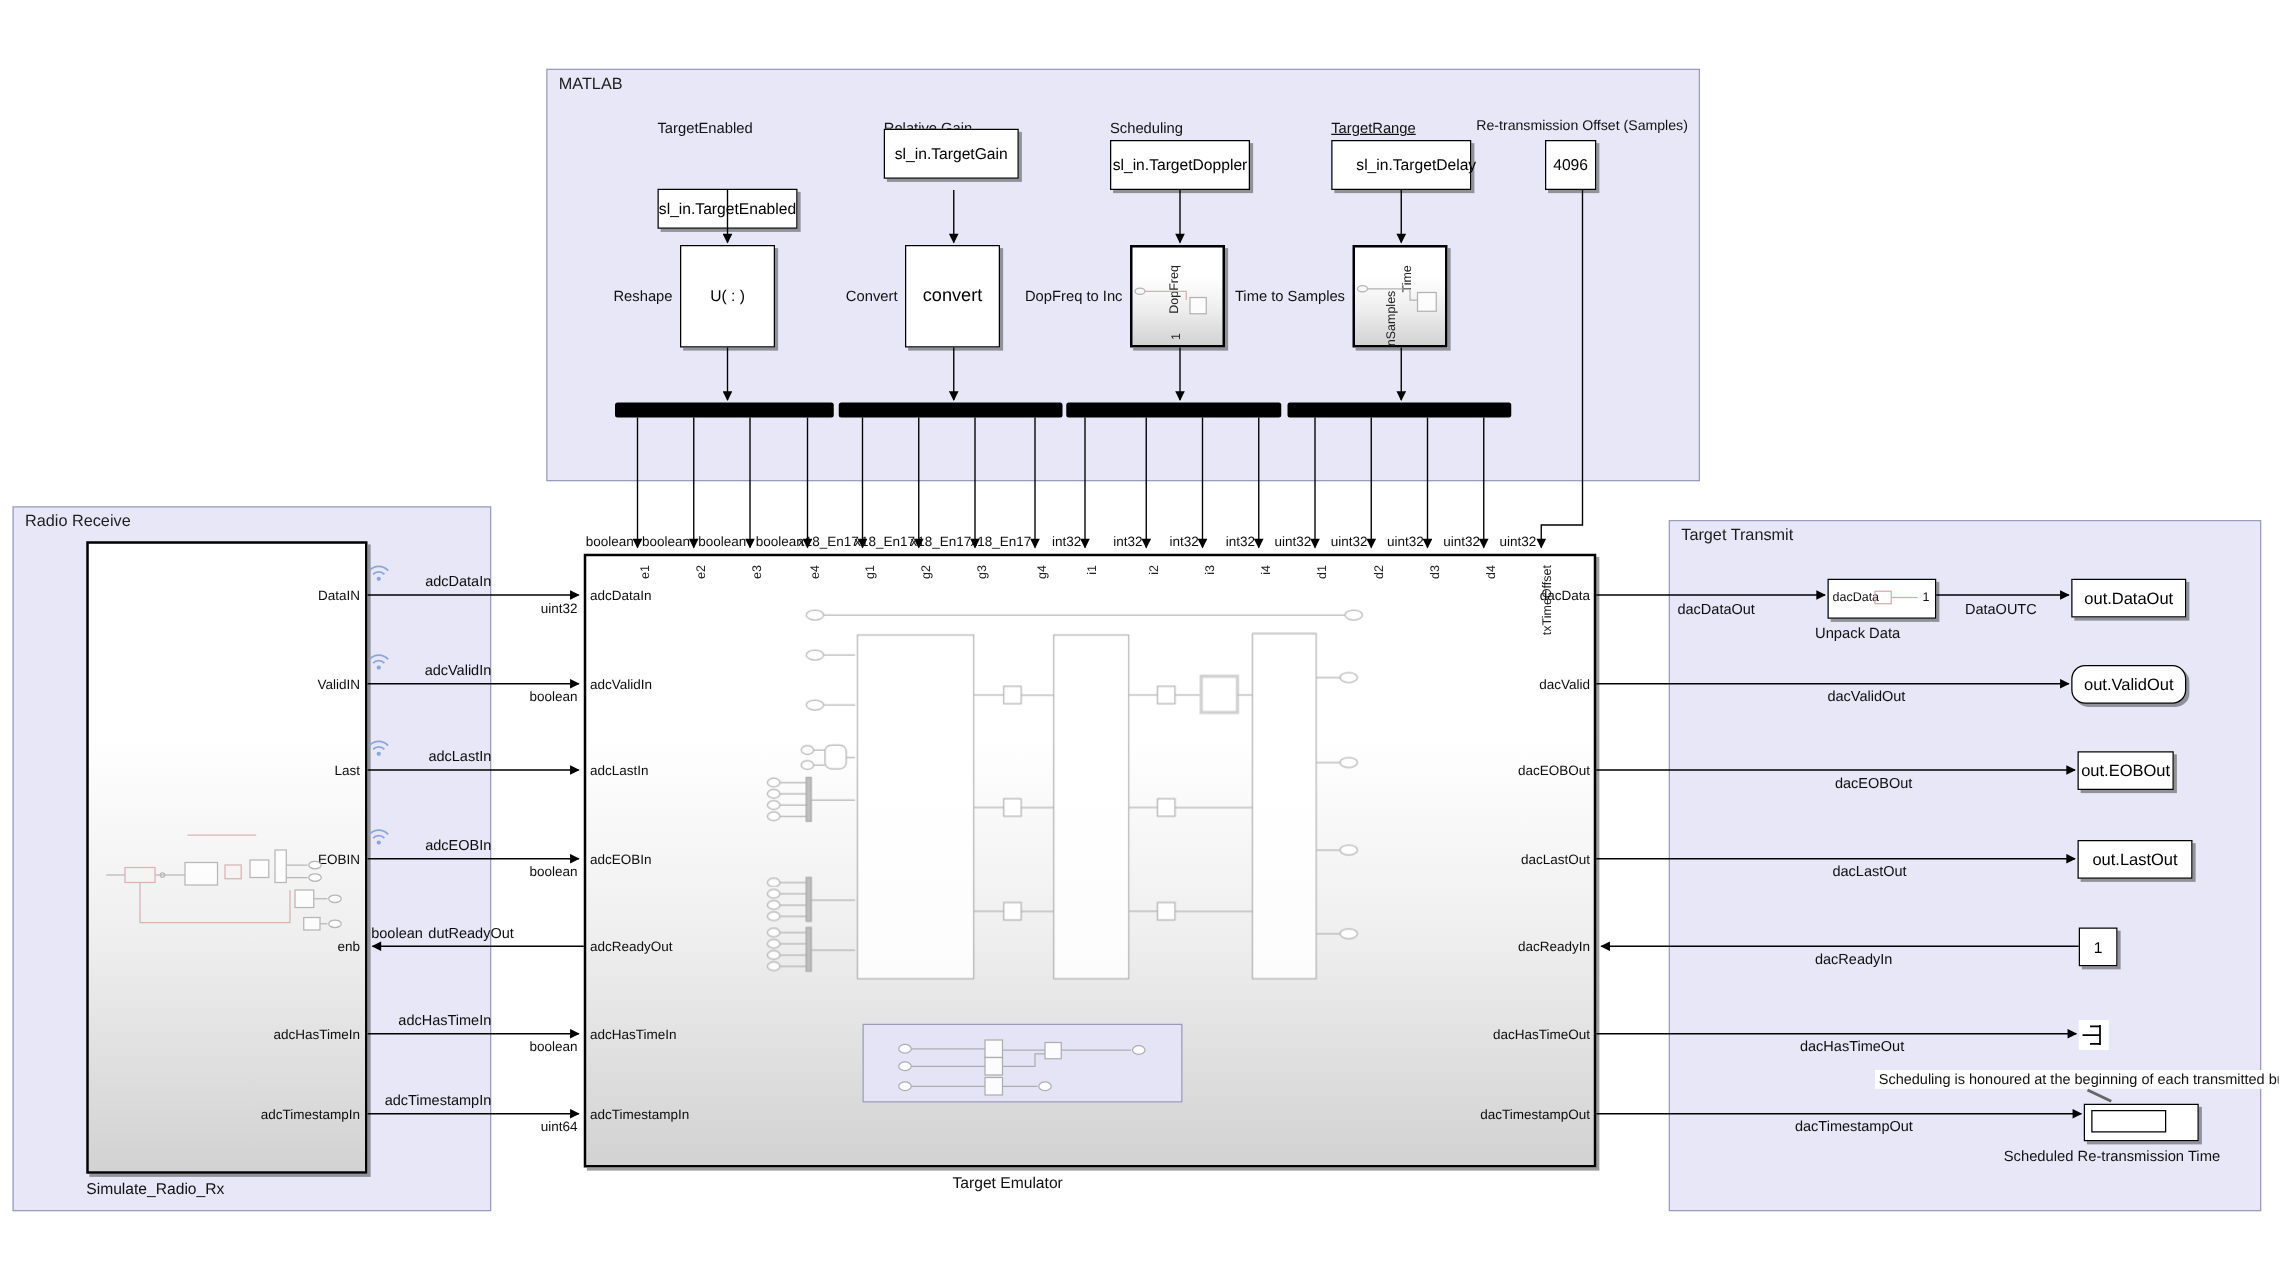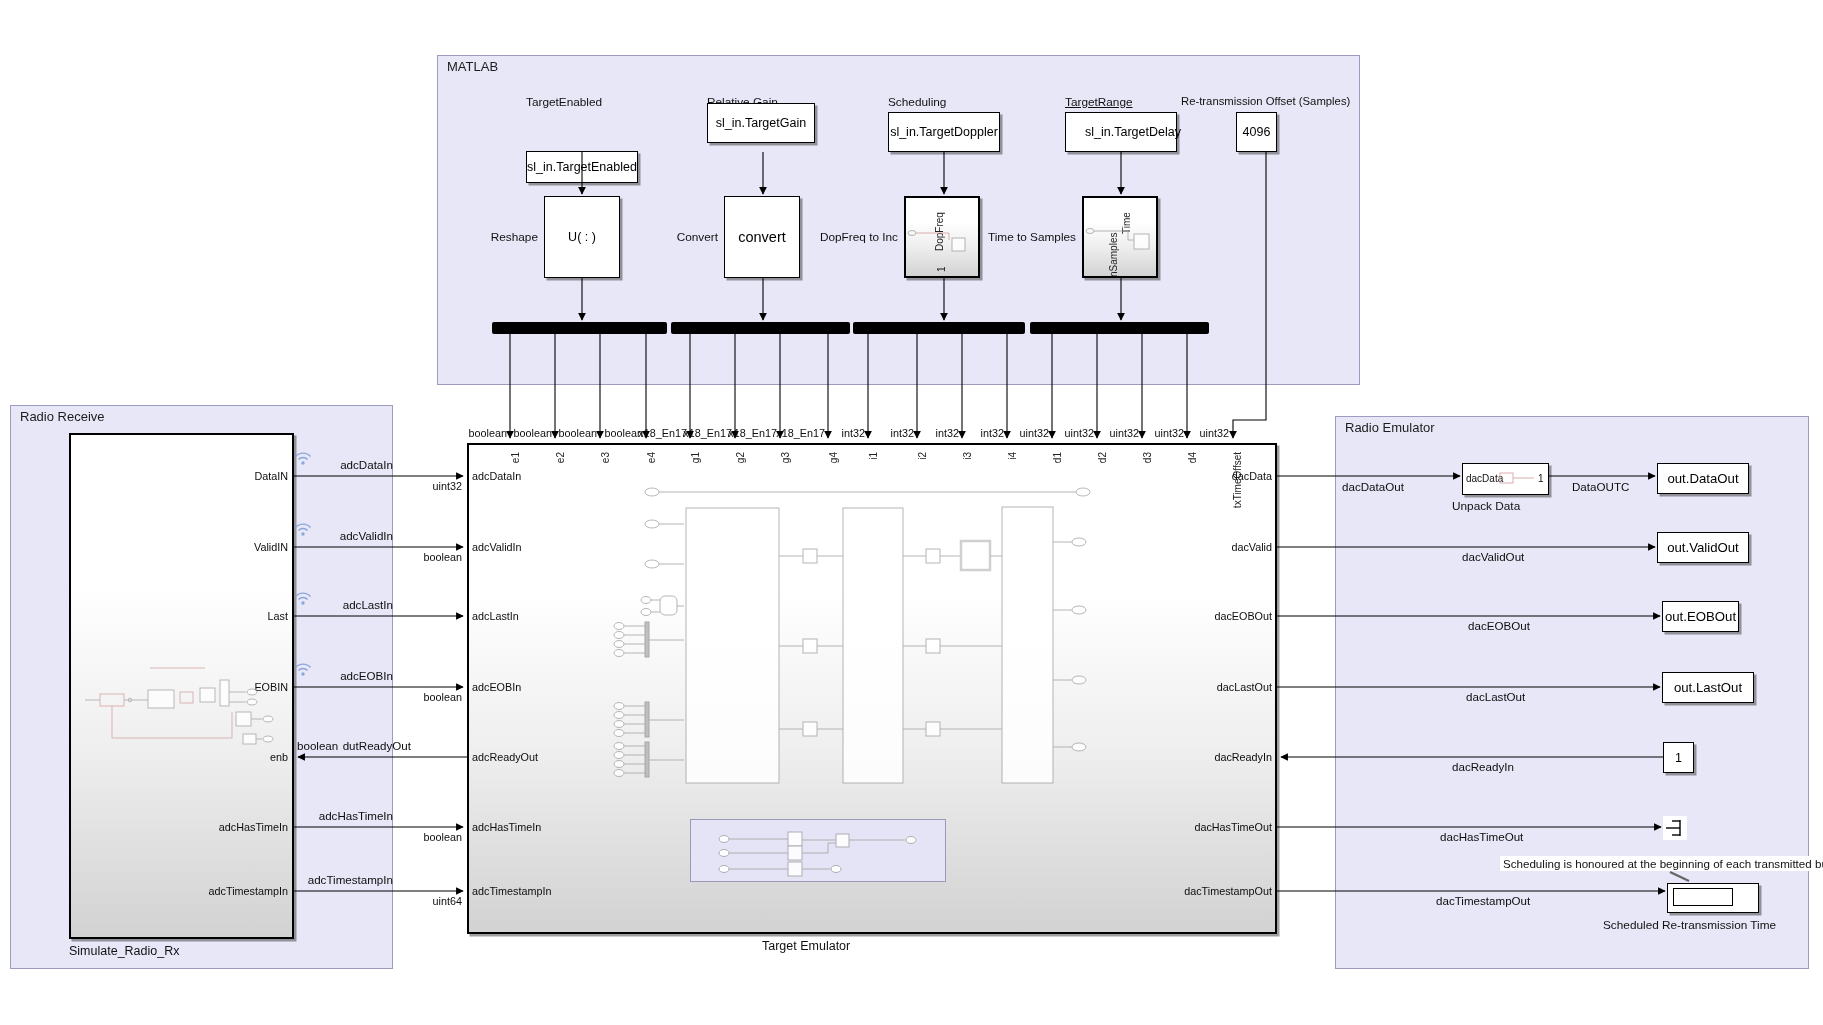--- a/index.html
+++ b/index.html
@@ -34,21 +34,21 @@
 
 <div id="canvas">
 
   <div class="area" style="left:437px;top:55px;width:923px;height:330px;"></div>
   <div class="area-title" style="left:440px;top:57px;">MATLAB</div>
 
   <div class="area" style="left:10px;top:405px;width:383px;height:564px;"></div>
   <div class="area-title" style="left:13px;top:407px;">Radio Receive</div>
 
   <div class="area" style="left:1335px;top:416px;width:474px;height:553px;"></div>
-  <div class="area-title" style="left:1338px;top:418px;">Radio Emulator</div>
+  <div class="area-title" style="left:1338px;top:418px;">Target Transmit</div>
 
   <div class="lbl c" style="left:526px;top:95px;width:112px;">TargetEnabled</div>
   <div class="block ctr" style="left:526px;top:112px;width:112px;height:32px;margin-top:39px;">sl_in.TargetEnabled</div>
 
   <div class="lbl c" style="left:707px;top:95px;width:112px;">Relative Gain</div>
   <div class="block ctr" style="left:707px;top:103px;width:108px;height:40px;">sl_in.TargetGain</div>
 
   <div class="lbl c" style="left:888px;top:95px;width:112px;">Scheduling</div>
   <div class="block ctr" style="left:888px;top:112px;width:112px;height:40px;">sl_in.TargetDoppler</div>
 
@@ -80,21 +80,21 @@
   <div class="block big" style="left:467px;top:443px;width:810px;height:491px;"></div>
   <div class="lbl c" style="left:762px;top:939px;width:220px;font-size:12.5px;">Target Emulator</div>
   <div class="subarea" style="left:690px;top:819px;width:256px;height:63px;"></div>
 
   <div class="block" style="left:1462px;top:463px;width:87px;height:32px;"></div>
   <div class="inport" style="left:1466px;top:473px;">dacData</div>
   <div class="inport" style="left:1538px;top:473px;">1</div>
   <div class="lbl c" style="left:1452px;top:499px;width:108px;">Unpack Data</div>
 
   <div class="block ctr" style="left:1657px;top:463px;width:92px;height:31px;font-size:13.2px;">out.DataOut</div>
-  <div class="block ctr" style="left:1657px;top:532px;width:92px;height:31px;font-size:13.2px;">out.ValidOut</div>
+  <div class="block ctr" style="left:1657px;top:532px;width:92px;height:31px;font-size:13.2px;border-radius:11px;">out.ValidOut</div>
   <div class="block ctr" style="left:1662px;top:601px;width:77px;height:31px;font-size:13.2px;">out.EOBOut</div>
   <div class="block ctr" style="left:1662px;top:672px;width:92px;height:31px;font-size:13.2px;">out.LastOut</div>
 
   <div class="block ctr" style="left:1663px;top:742px;width:31px;height:31px;">1</div>
 
   <div class="whitebox" style="left:1663px;top:816px;width:24px;height:24px;"></div>
 
   <div class="note" style="left:1500px;top:856px;">Scheduling is honoured at the beginning of each transmitted burst.</div>
 
   <div class="block" style="left:1667px;top:883px;width:92px;height:30px;">

